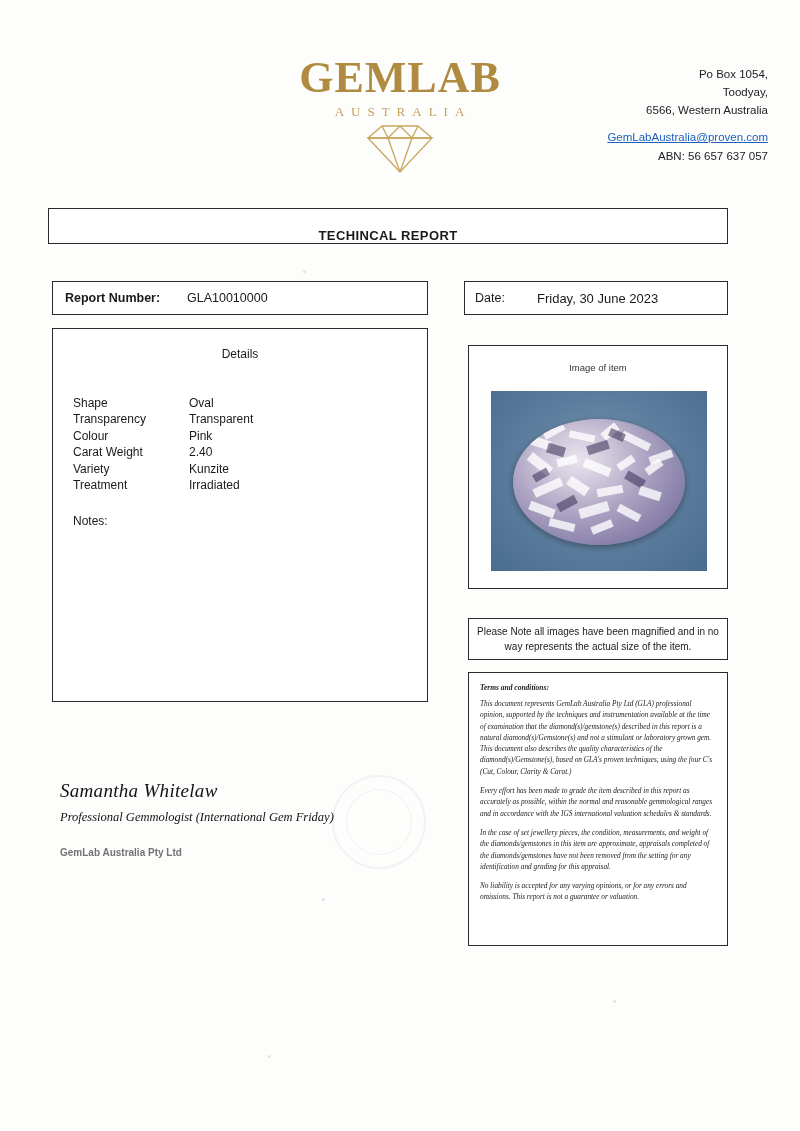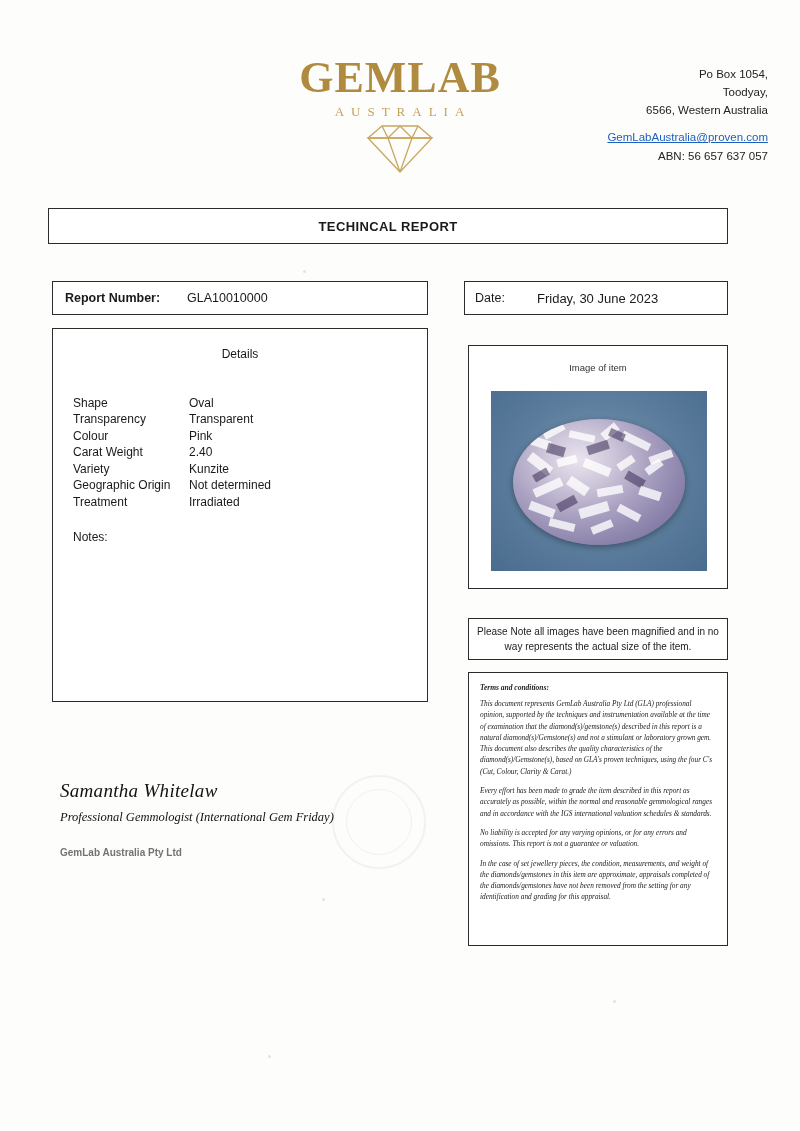--- a/index.html
+++ b/index.html
@@ -84,21 +84,21 @@
     background: #fff;
     box-sizing: border-box;
   }
 
   .title-box {
     left: 48px;
     top: 208px;
     width: 680px;
     height: 36px;
     display: flex;
-    align-items: center;
+    align-items: flex-end;
     justify-content: center;
   }
   .title-text {
     font-size: 13px;
     font-weight: bold;
     letter-spacing: 0.4px;
   }
 
   .report-box {
     left: 52px;
@@ -373,24 +373,20 @@
         <div class="details-key">Colour</div>
         <div class="details-val">Pink</div>
       </div>
       <div class="details-row">
         <div class="details-key">Carat Weight</div>
         <div class="details-val">2.40</div>
       </div>
       <div class="details-row">
         <div class="details-key">Variety</div>
         <div class="details-val">Kunzite</div>
-      </div>
-      <div class="details-row">
-        <div class="details-key">Geographic Origin</div>
-        <div class="details-val">Not determined</div>
       </div>
       <div class="details-row">
         <div class="details-key">Treatment</div>
         <div class="details-val">Irradiated</div>
       </div>
     </div>
     <div class="notes">Notes:</div>
   </div>
 
   <div class="box image-box">
@@ -429,22 +425,22 @@
   </div>
 
   <div class="box note-box">
     <div class="note-text">Please Note all images have been magnified and in no way represents the actual size of the item.</div>
   </div>
 
   <div class="box terms-box">
     <div class="terms-title">Terms and conditions:</div>
     <div class="terms-p">This document represents GemLab Australia Pty Ltd (GLA) professional opinion, supported by the techniques and instrumentation available at the time of examination that the diamond(s)/gemstone(s) described in this report is a natural diamond(s)/Gemstone(s) and not a stimulant or laboratory grown gem.  This document also describes the quality characteristics of the diamond(s)/Gemstone(s), based on GLA's proven techniques, using the four C's (Cut, Colour, Clarity &amp; Carat.)</div>
     <div class="terms-p">Every effort has been made to grade the item described in this report as accurately as possible, within the normal and reasonable gemmological ranges and in accordance with the IGS international valuation schedules &amp; standards.</div>
+    <div class="terms-p">In the case of set jewellery pieces, the condition, measurements, and weight of the diamonds/gemstones in this item are approximate, appraisals completed of the diamonds/gemstones have not been removed from the setting for any identification and grading for this appraisal.</div>
     <div class="terms-p">No liability is accepted for any varying opinions, or for any errors and omissions. This report is not a guarantee or valuation.</div>
-    <div class="terms-p">In the case of set jewellery pieces, the condition, measurements, and weight of the diamonds/gemstones in this item are approximate, appraisals completed of the diamonds/gemstones have not been removed from the setting for any identification and grading for this appraisal.</div>
   </div>
 
   <div class="watermark"></div>
 
   <div class="sig-area">
     <div class="sig-name">Samantha Whitelaw</div>
     <div class="sig-role">Professional Gemmologist (International Gem Friday)</div>
     <div class="sig-company">GemLab Australia Pty Ltd</div>
   </div>
 

